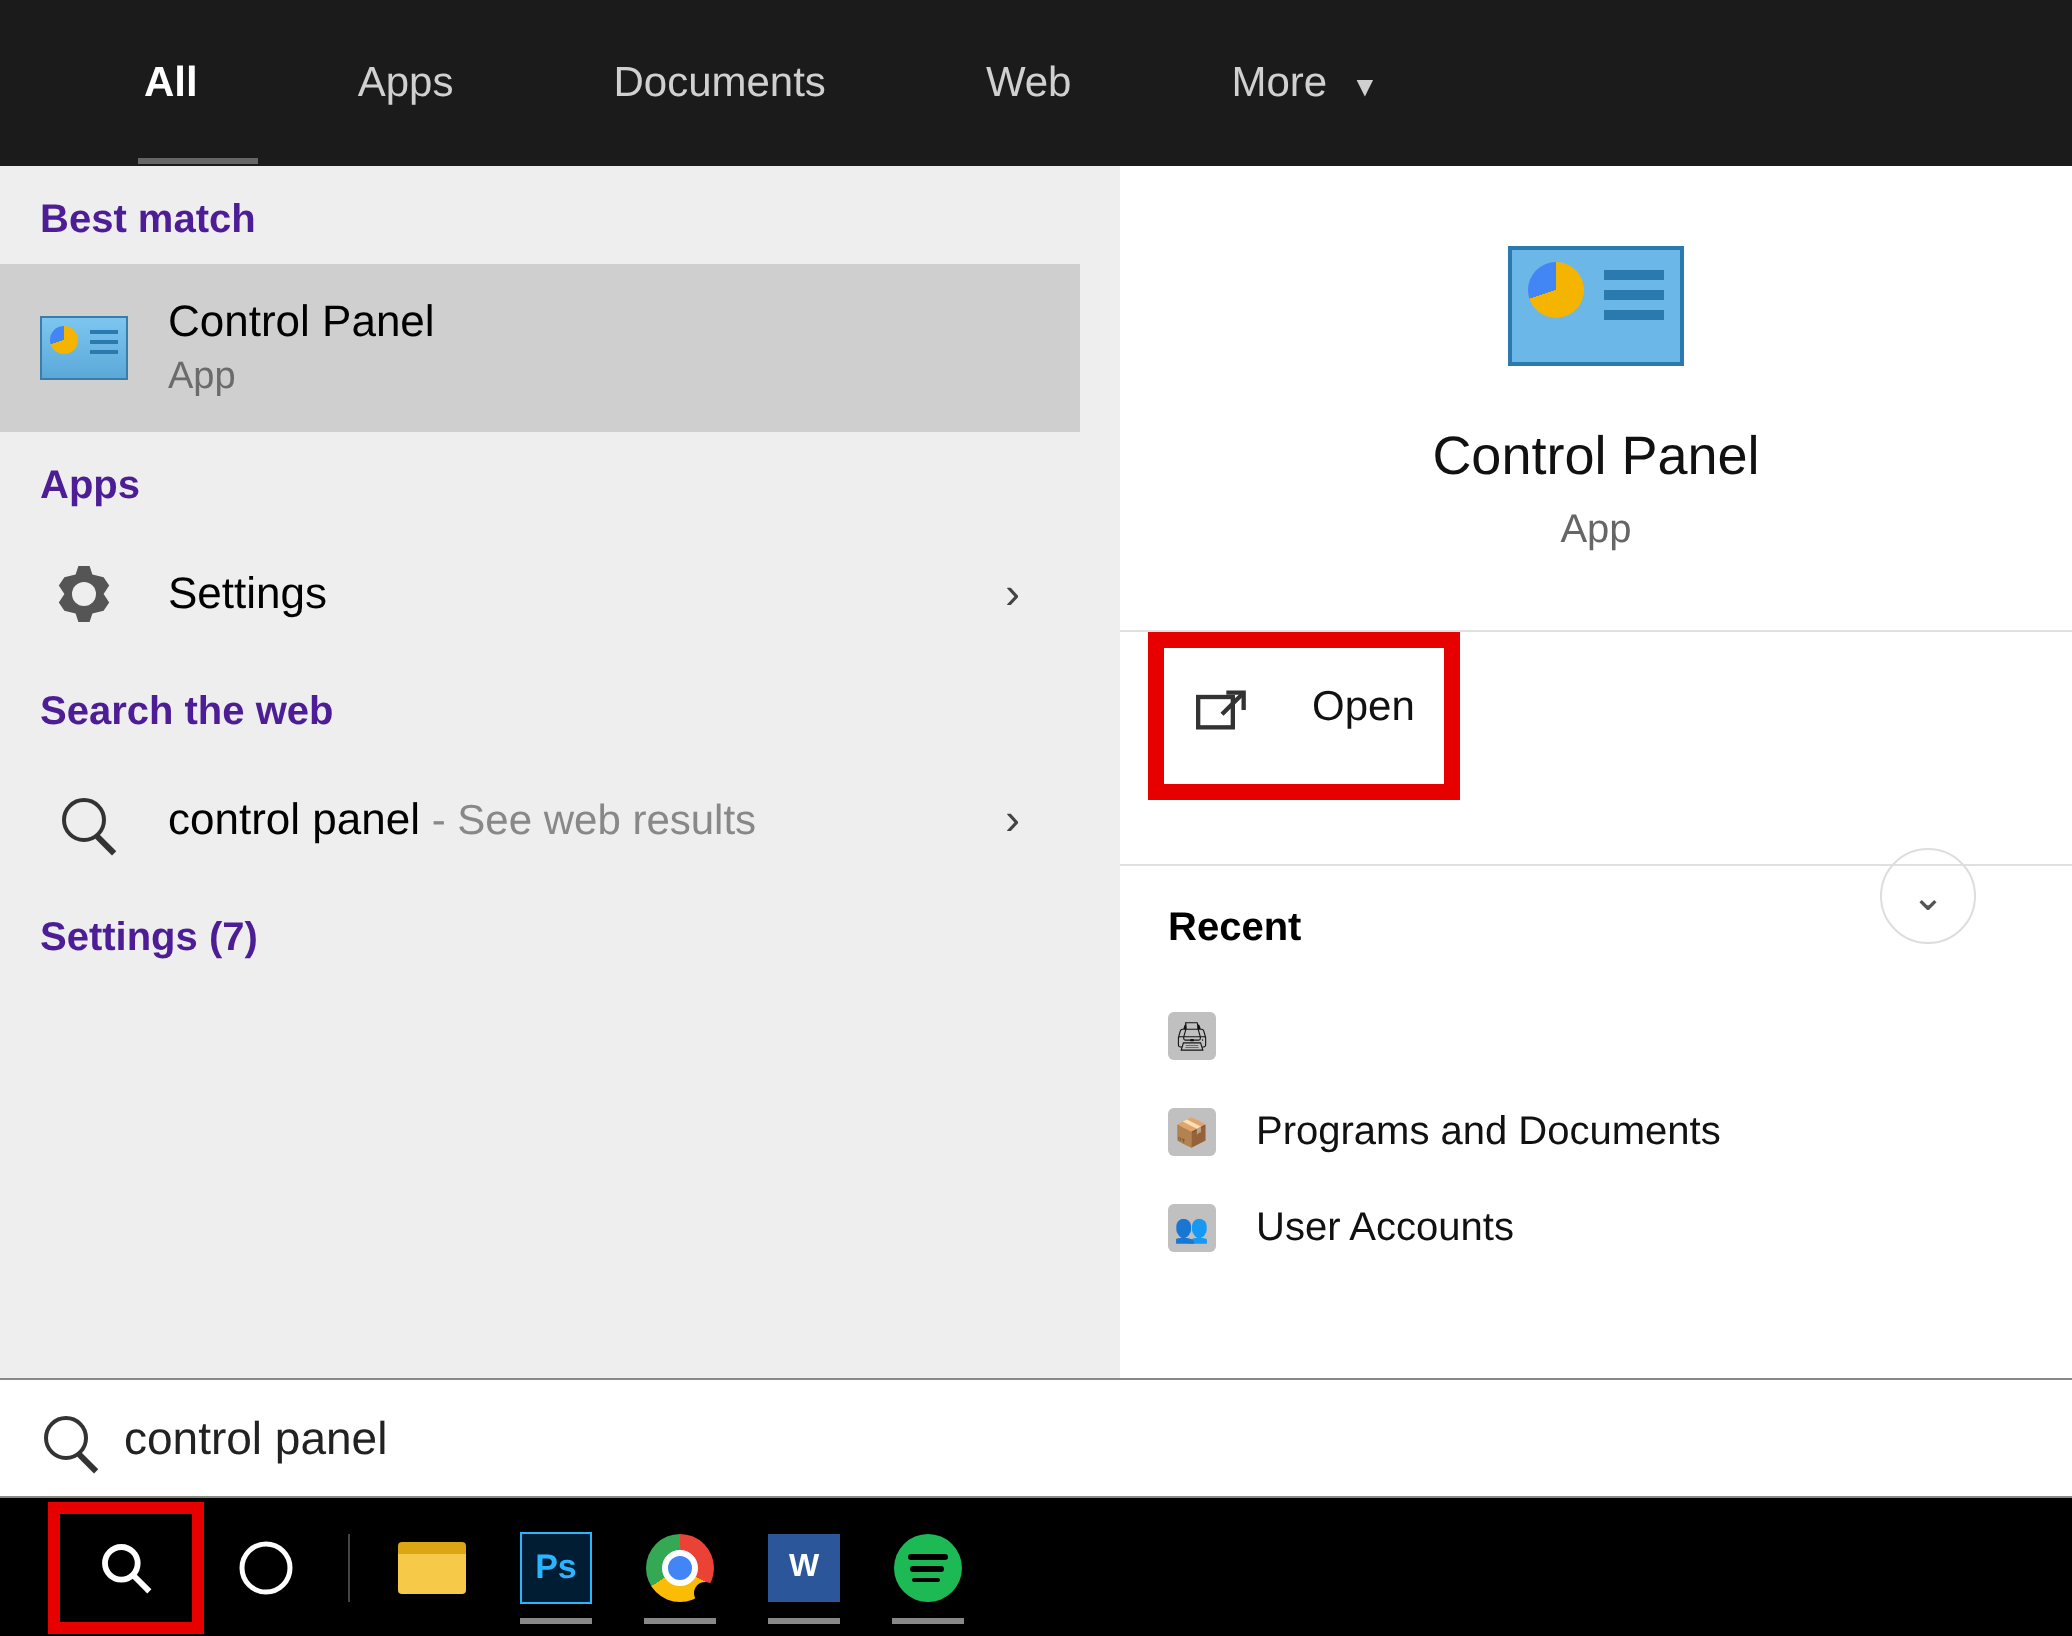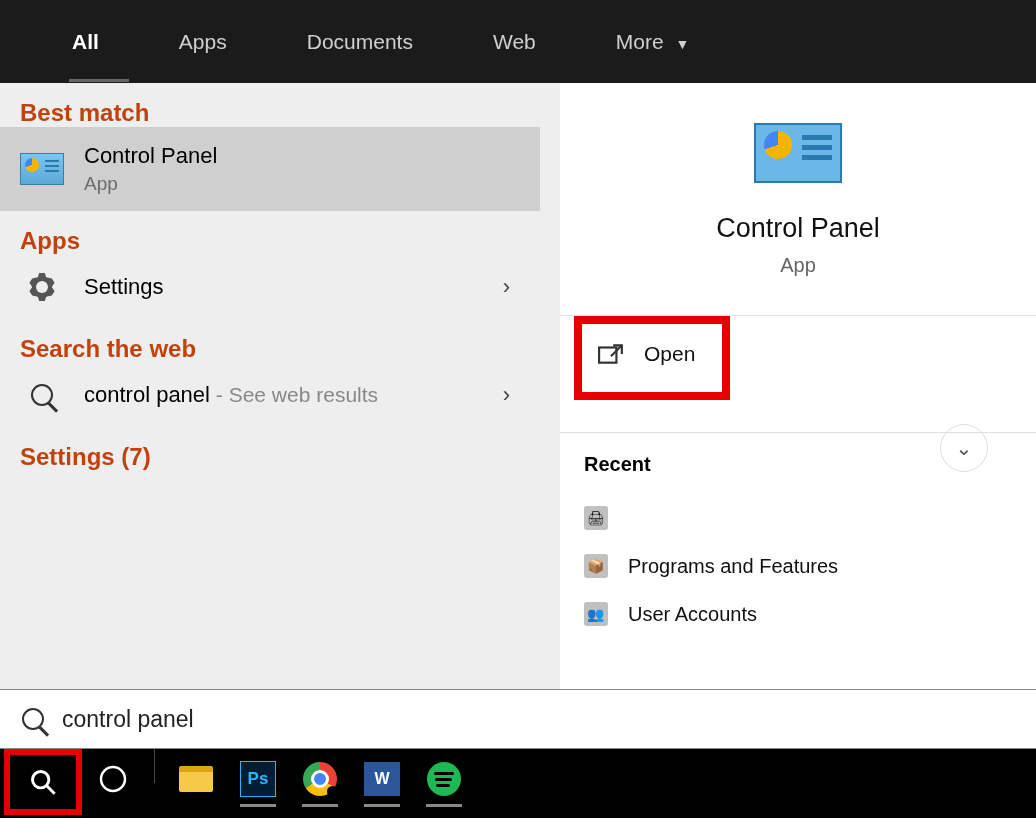--- a/index.html
+++ b/index.html
@@ -42,23 +42,23 @@
       background: #eeeeee;
     }
 
     .left-pane {
       width: 540px;
       background: #eeeeee;
     }
 
     .section-label {
       font-weight: 600;
-      font-size: 24px;
-      padding: 16px 20px 0;
-      color: #c2410c;
+      font-size: 20px;
+      padding: 16px 20px 10px;
+      color: #4c1d95;
     }
 
     .result-row {
       display: flex;
       align-items: center;
       padding: 16px 20px;
       gap: 20px;
       cursor: pointer;
     }
     .result-row.selected { background: #cfcfcf; }
@@ -122,22 +122,22 @@
       position: absolute;
       left: 14px;
       width: 156px;
       height: 84px;
       top: 0;
       pointer-events: none;
       z-index: 2;
     }
     .open-inner {
       display: flex;
-      align-items: center;
-      gap: 20px;
+      align-items: flex-end;
+      gap: 32px;
       padding: 26px 38px;
       cursor: pointer;
     }
     .open-inner svg { width: 26px; height: 22px; }
     .open-label { font-size: 21px; color: #111; }
 
     .expand-circle {
       position: absolute;
       right: 48px;
       top: 10px;
@@ -176,21 +176,22 @@
       border: none;
       font-size: 23px;
       outline: none;
       color: #222;
     }
 
     .taskbar {
       height: 69px;
       background: #000;
       display: flex;
-      padding-left: 4px;
+      align-items: center;
+      padding-left: 24px;
     }
     .taskbar-icon {
       width: 68px; height: 60px;
       display: flex; align-items: center; justify-content: center;
       cursor: pointer;
       position: relative;
     }
     .taskbar-icon.small { width: 62px; }
     .taskbar-icon.active-und::after {
       content:'';
@@ -307,21 +308,21 @@
       </div>
     </div>
     <hr style="margin-top:40px">
     <div class="recent-block">
       <div class="recent-title">Recent</div>
       <div class="recent-item">
         <div class="ri-icon">🖨</div>
       </div>
       <div class="recent-item">
         <div class="ri-icon">📦</div>
-        <span>Programs and Features</span>
+        <span>Programs and Documents</span>
       </div>
       <div class="recent-item">
         <div class="ri-icon">👥</div>
         <span>User Accounts</span>
       </div>
     </div>
   </div>
 </div>
 
 <div class="search-bar">

